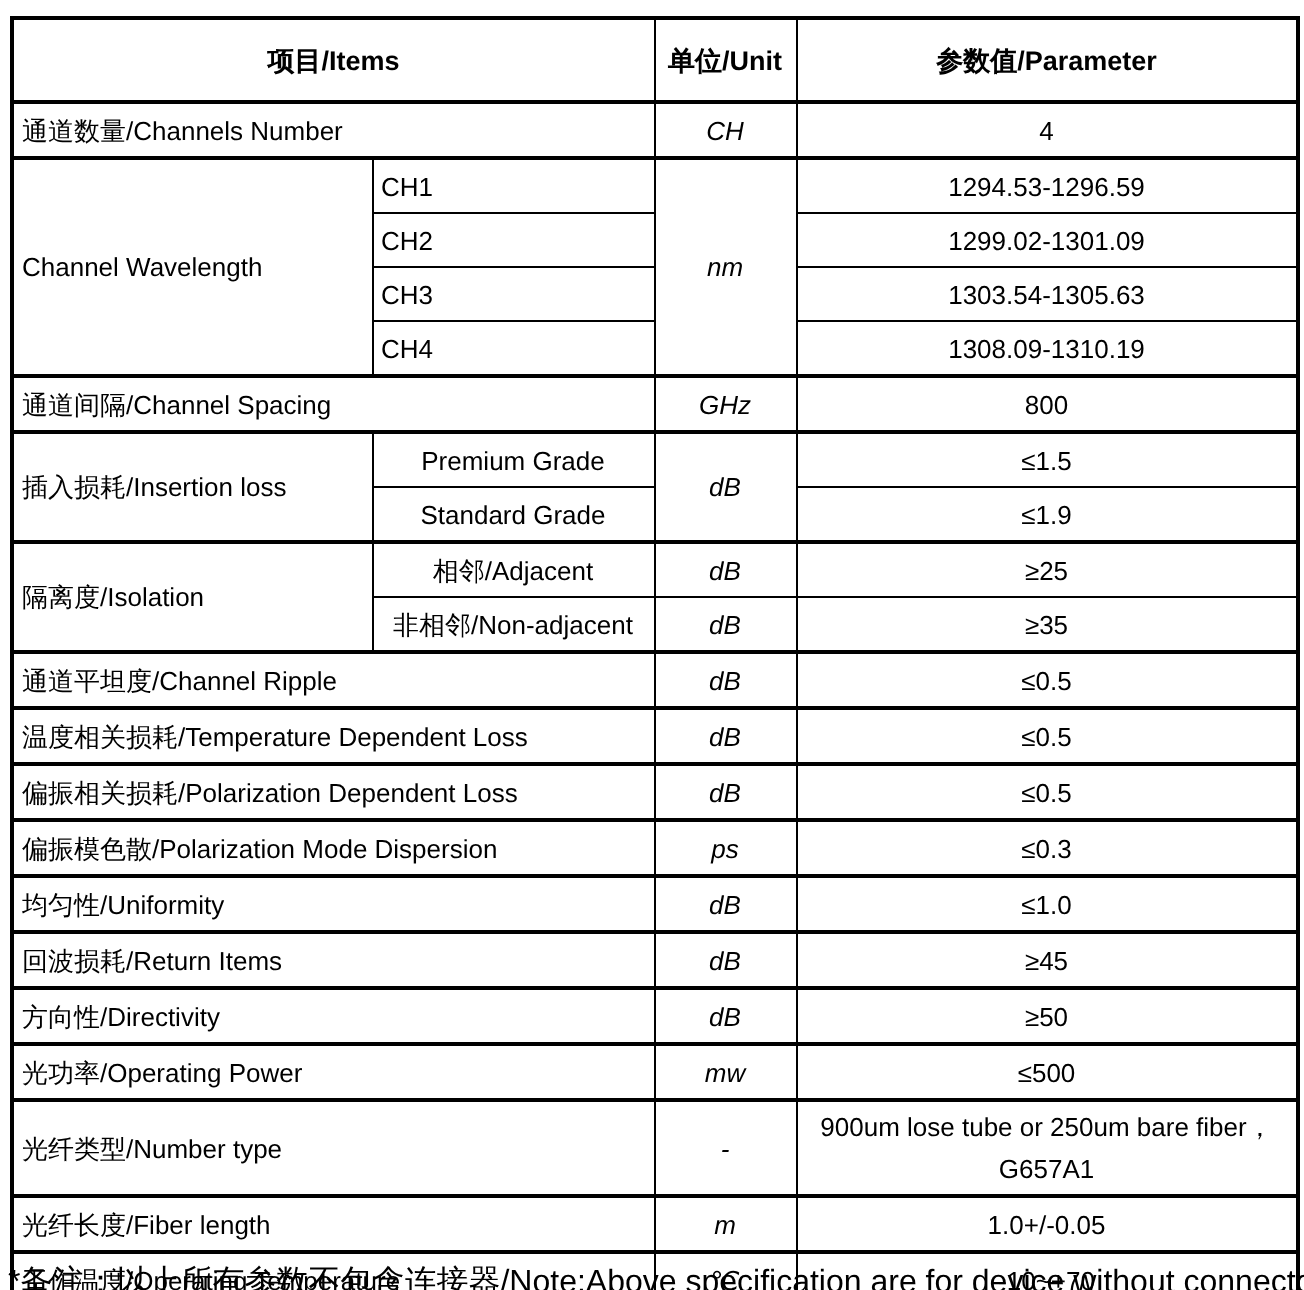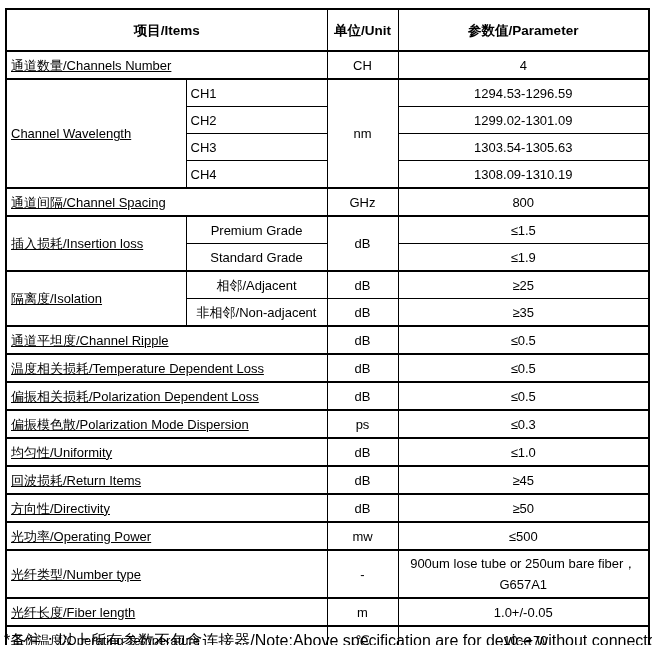--- a/index.html
+++ b/index.html
@@ -15,24 +15,24 @@
   }
   td {
     border:1px solid #000;
     font-size:13px; line-height:15px;
     padding:1px 4px; height:24px;
     overflow:hidden; white-space:nowrap;
     vertical-align:middle;
   }
   tr.sec > td { border-top-width:2px; }
   tr.hdr > td { height:38px; font-weight:bold; font-size:13.5px; text-align:center; }
-  td.lbl { text-align:left;text-decoration:underline; }
+  td.lbl { text-align:left; }
   td.sub-c { text-align:left; }
   td.sub-l { text-align:center; }
-  td.unit { text-align:center; }
+  td.unit { text-align:center;font-style:italic; }
   td.val { text-align:center; }
   td.tall { height:44px; white-space:normal;margin-left:47px; }
   td.tall div { line-height:21px; text-align:center; }
   .footnote {
     position:absolute; left:4px; top:631px;
     font-size:16px; color:#000; white-space:nowrap;
   }
 </style>
 </head>
 <body>

